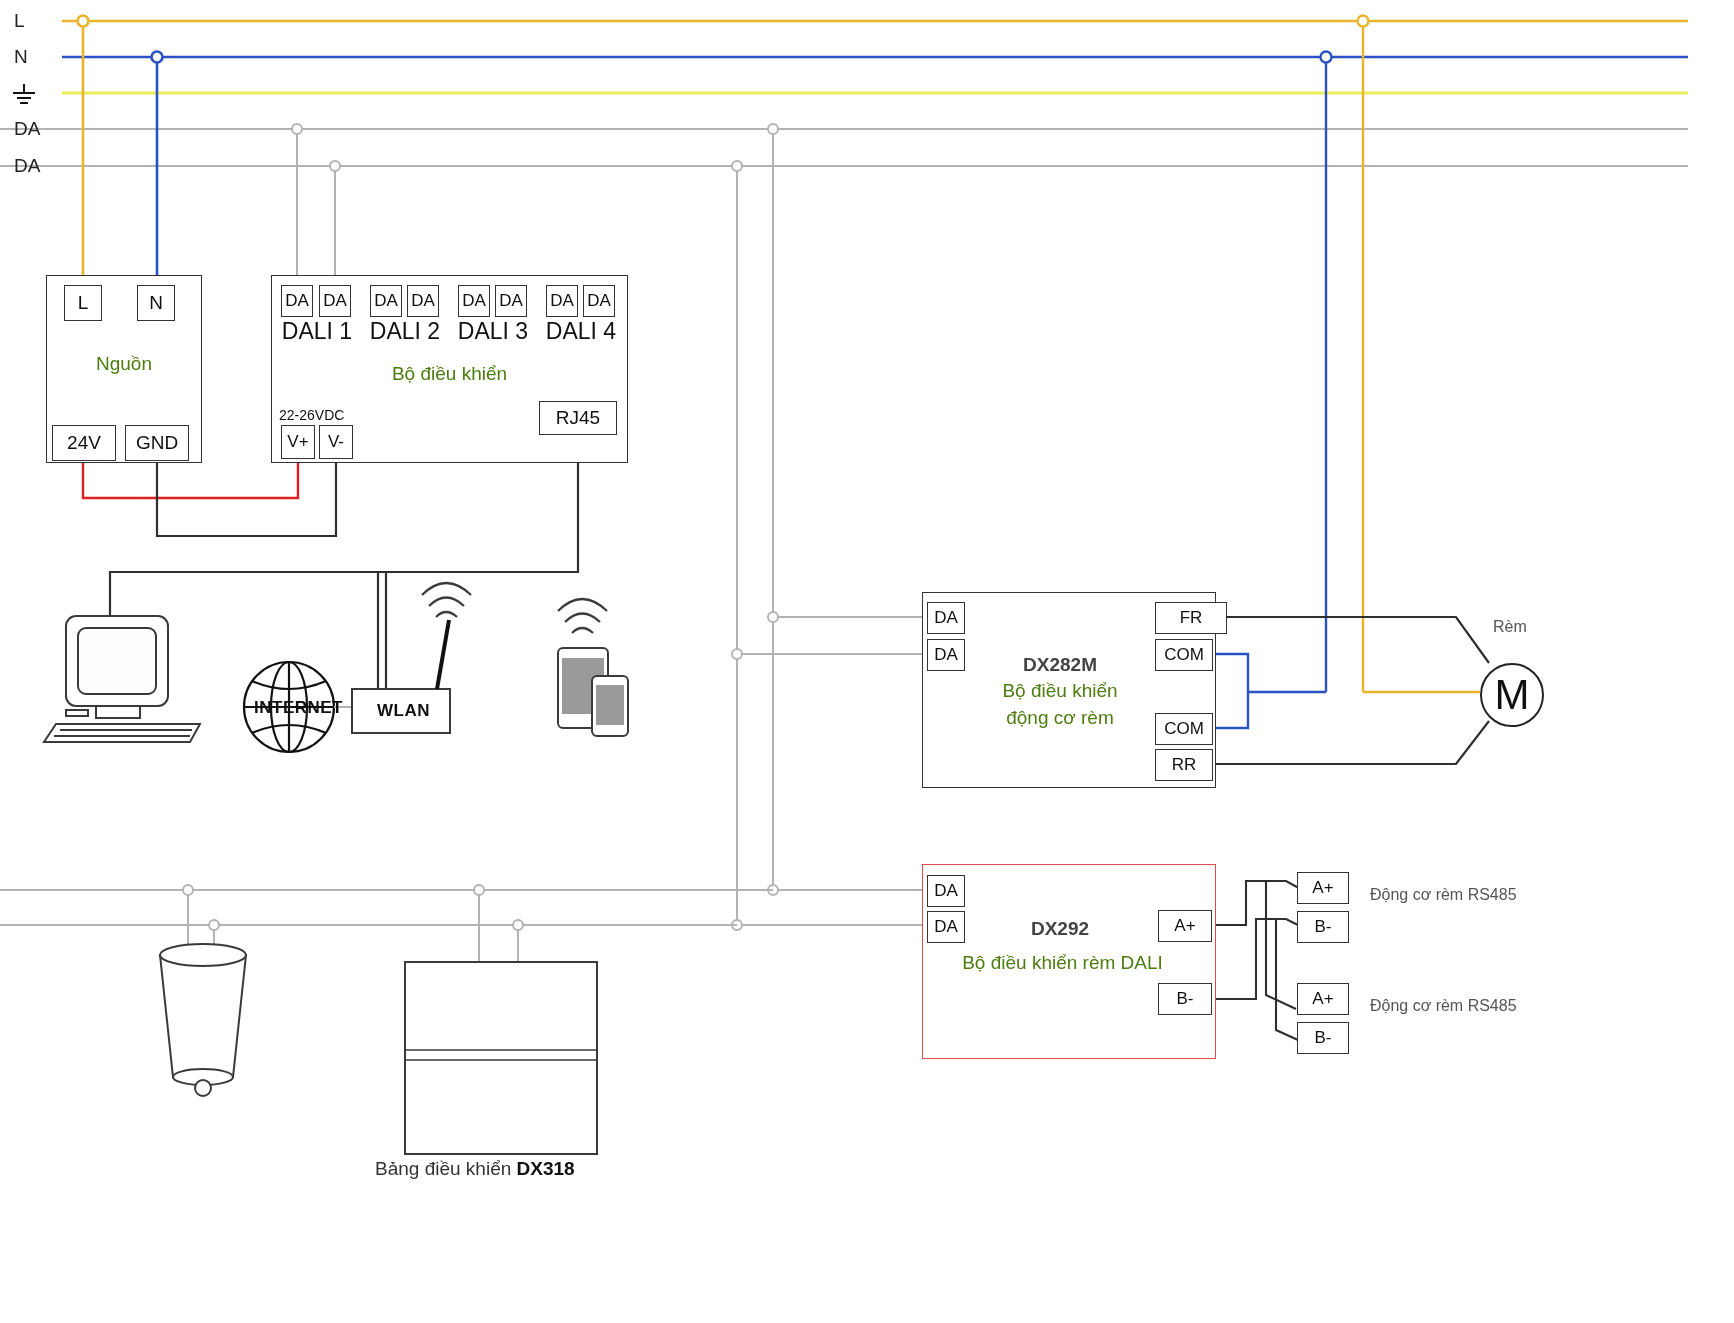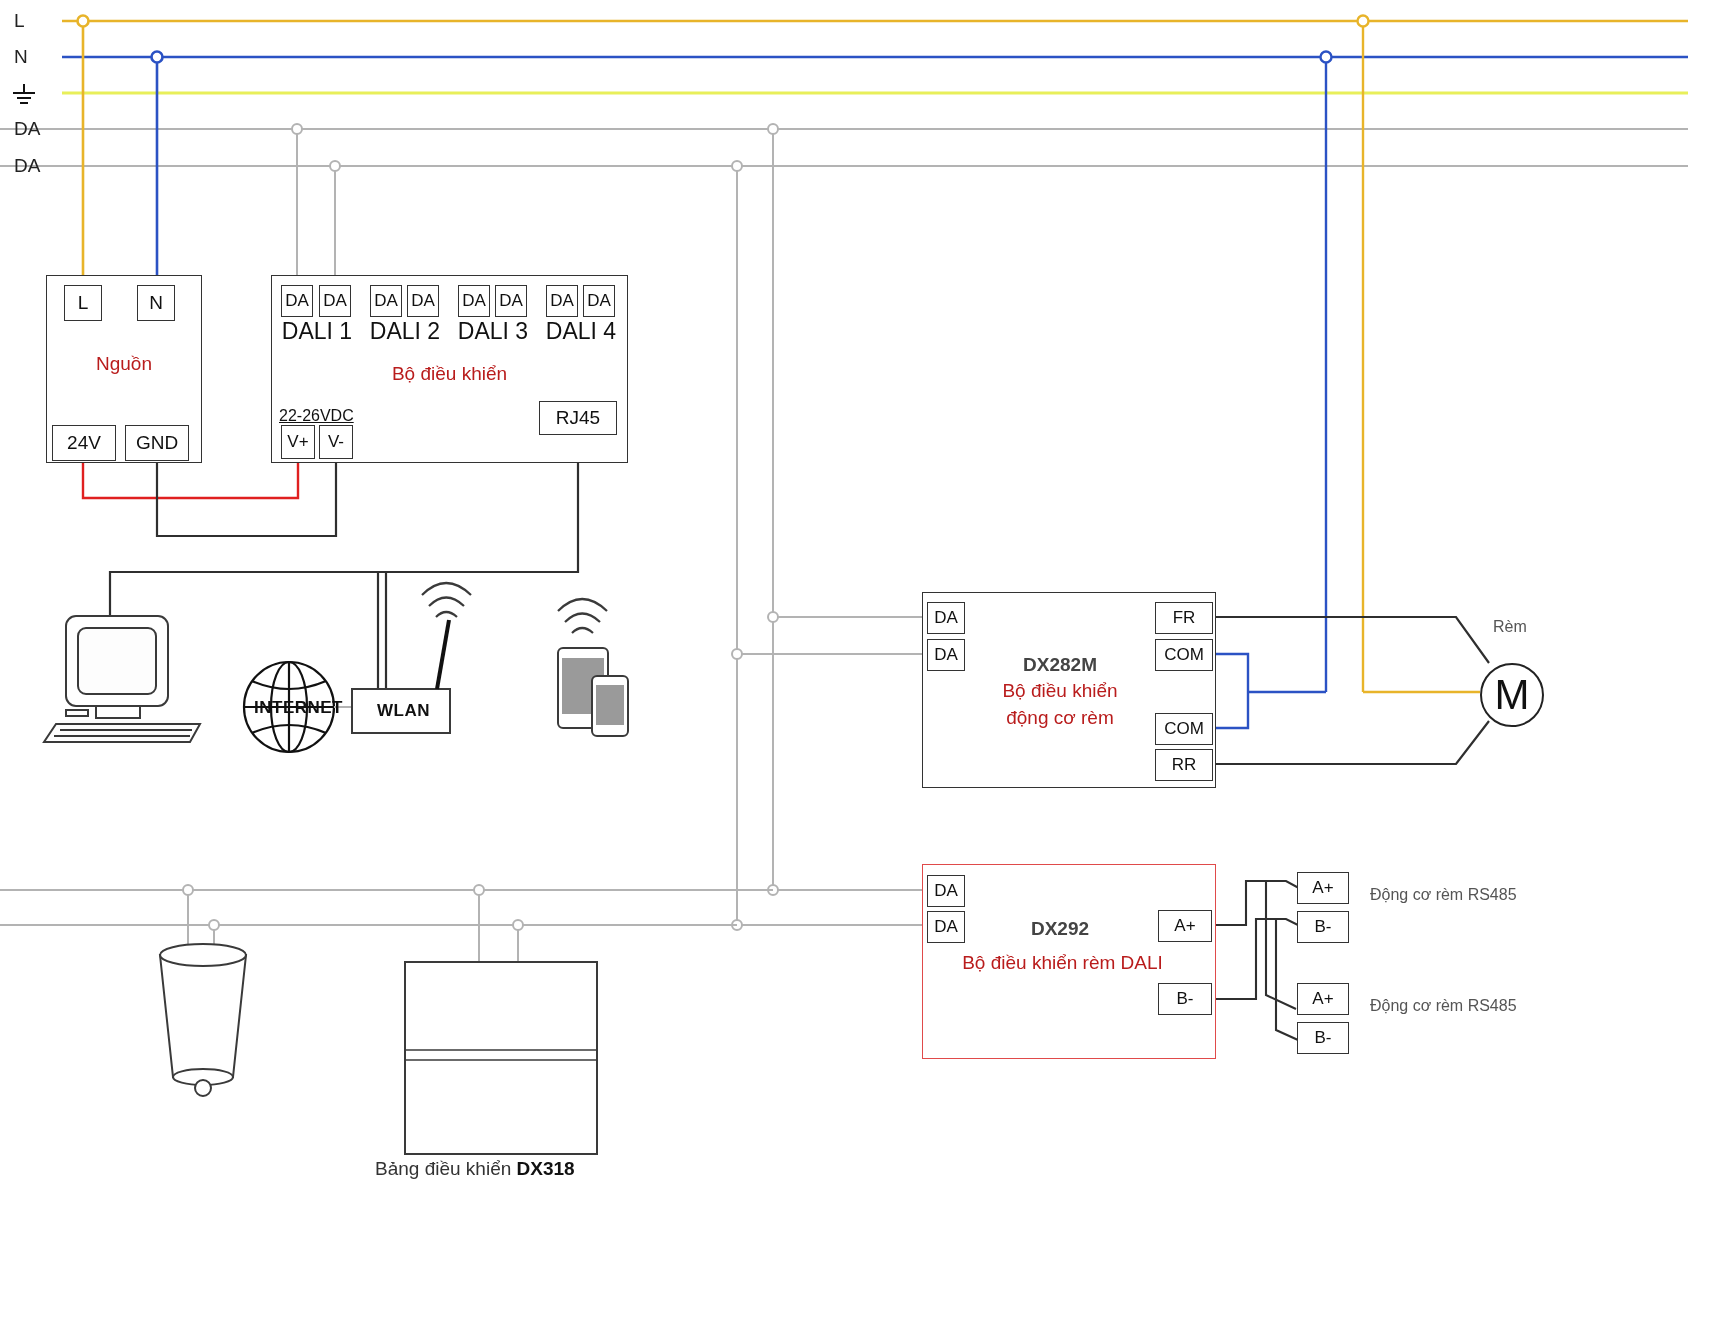--- a/index.html
+++ b/index.html
@@ -5,24 +5,24 @@
   html,body{margin:0;padding:0;background:#ffffff;}
   body{font-family:"Liberation Sans","DejaVu Sans",sans-serif;}
   #stage{position:relative;width:1734px;height:1323px;background:#fff;overflow:hidden;}
   #svgroot{position:absolute;left:0;top:0;width:1734px;height:1323px;}
   .busLbl{position:absolute;font-size:19px;color:#222;}
   .termBox{position:absolute;border:1.6px solid #333;background:#fff;display:flex;
            align-items:center;justify-content:center;font-size:19px;color:#111;box-sizing:border-box;}
   .termSm{font-size:17px;}
   .blockBox{position:absolute;border:1.8px solid #333;background:#fff;box-sizing:border-box;}
   .blockRed{border-color:#e04a4a;}
-  .blkTitle{position:absolute;text-align:center;font-size:19px;color:#b91c1c;}
+  .blkTitle{position:absolute;text-align:center;font-size:19px;color:#4d7c0f;}
   .blkTitleB{font-weight:bold;color:#444;}
   .daliLbl{position:absolute;font-size:23px;color:#111;text-align:center;}
-  .vdcLbl{position:absolute;font-size:16px;color:#111;text-decoration:underline;}
+  .vdcLbl{position:absolute;font-size:14px;color:#111;}
   .sideLbl{position:absolute;font-size:16px;color:#555;}
   .capLbl{position:absolute;font-size:19px;color:#333;text-align:left;}
   .capLbl b{color:#111;}
   .motorCircle{position:absolute;border:2px solid #222;border-radius:50%;
                display:flex;align-items:center;justify-content:center;
                font-size:42px;color:#111;background:#fff;box-sizing:border-box;}
   .netLbl{position:absolute;font-size:17px;font-weight:bold;color:#111;letter-spacing:.5px;}
 </style>
 </head>
 <body>
@@ -203,21 +203,21 @@
   <div class="termBox termSm" style="left:281px;top:425px;width:34px;height:34px;">V+</div>
   <div class="termBox termSm" style="left:319px;top:425px;width:34px;height:34px;">V-</div>
   <div class="termBox" style="left:539px;top:401px;width:78px;height:34px;">RJ45</div>
 
   <div class="netLbl" style="left:254px;top:698px;">INTERNET</div>
   <div class="netLbl" style="left:377px;top:701px;">WLAN</div>
 
   <div class="blockBox" style="left:922px;top:592px;width:294px;height:196px;"></div>
   <div class="termBox termSm" style="left:927px;top:602px;width:38px;height:32px;">DA</div>
   <div class="termBox termSm" style="left:927px;top:639px;width:38px;height:32px;">DA</div>
-  <div class="termBox termSm" style="left:1155px;top:602px;width:58px;height:32px;">FR</div>
+  <div class="termBox termSm" style="left:1155px;top:602px;width:72px;height:32px;">FR</div>
   <div class="termBox termSm" style="left:1155px;top:639px;width:58px;height:32px;">COM</div>
   <div class="termBox termSm" style="left:1155px;top:713px;width:58px;height:32px;">COM</div>
   <div class="termBox termSm" style="left:1155px;top:749px;width:58px;height:32px;">RR</div>
   <div class="blkTitle blkTitleB" style="left:960px;top:654px;width:200px;">DX282M</div>
   <div class="blkTitle" style="left:960px;top:680px;width:200px;">Bộ điều khiển</div>
   <div class="blkTitle" style="left:960px;top:707px;width:200px;">động cơ rèm</div>
 
   <div class="motorCircle" style="left:1480px;top:663px;width:64px;height:64px;">M</div>
   <div class="sideLbl" style="left:1493px;top:618px;">Rèm</div>
 

